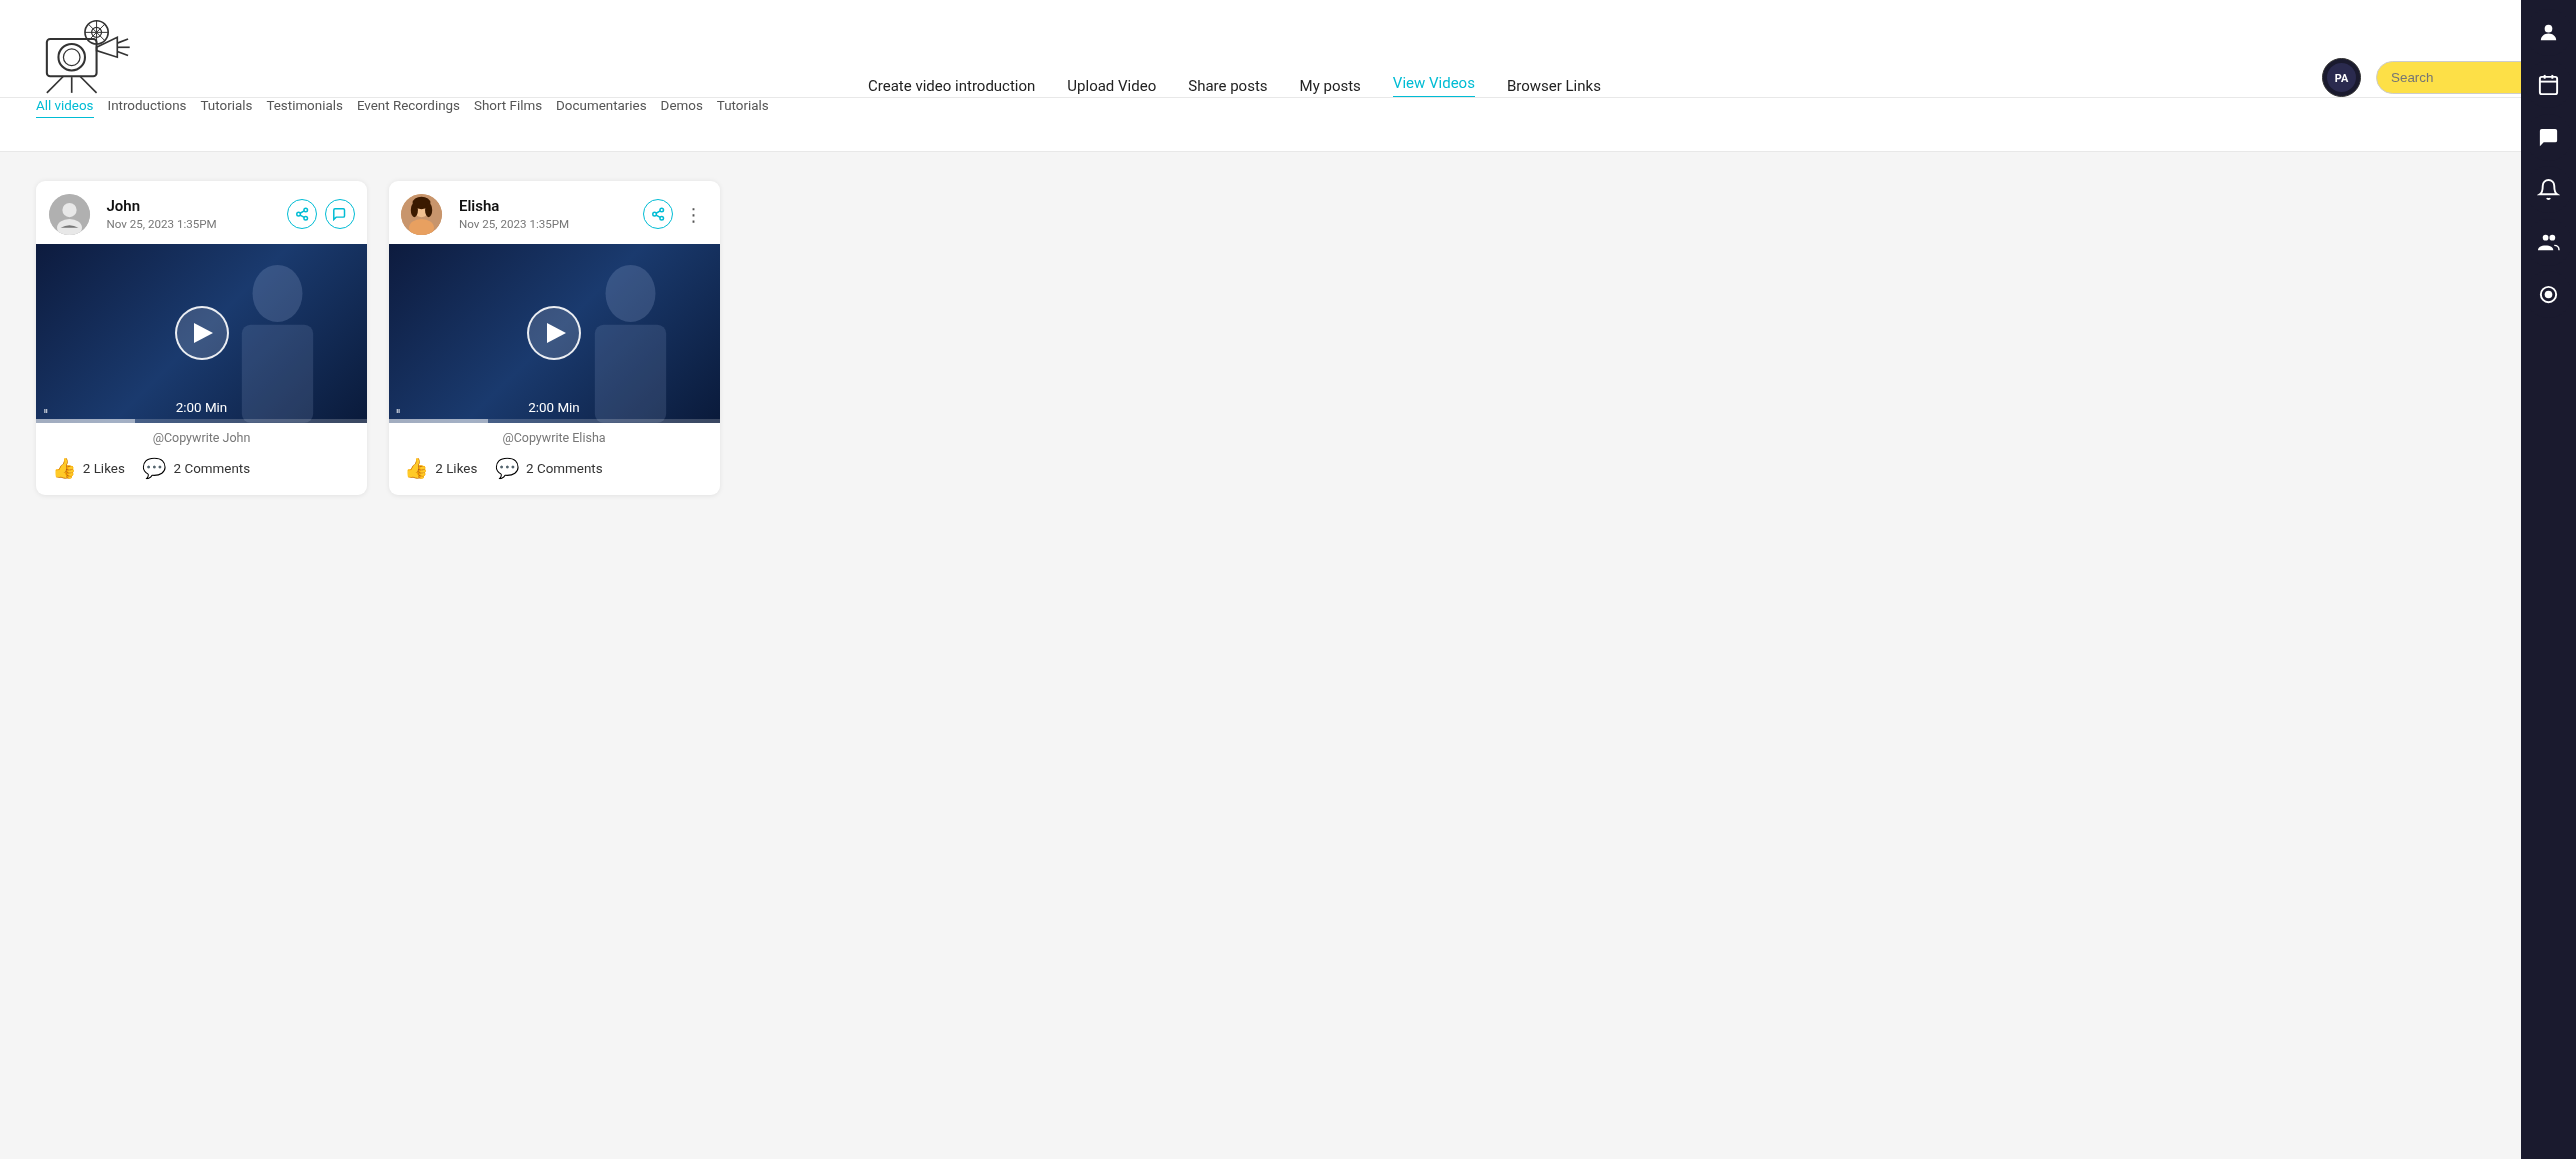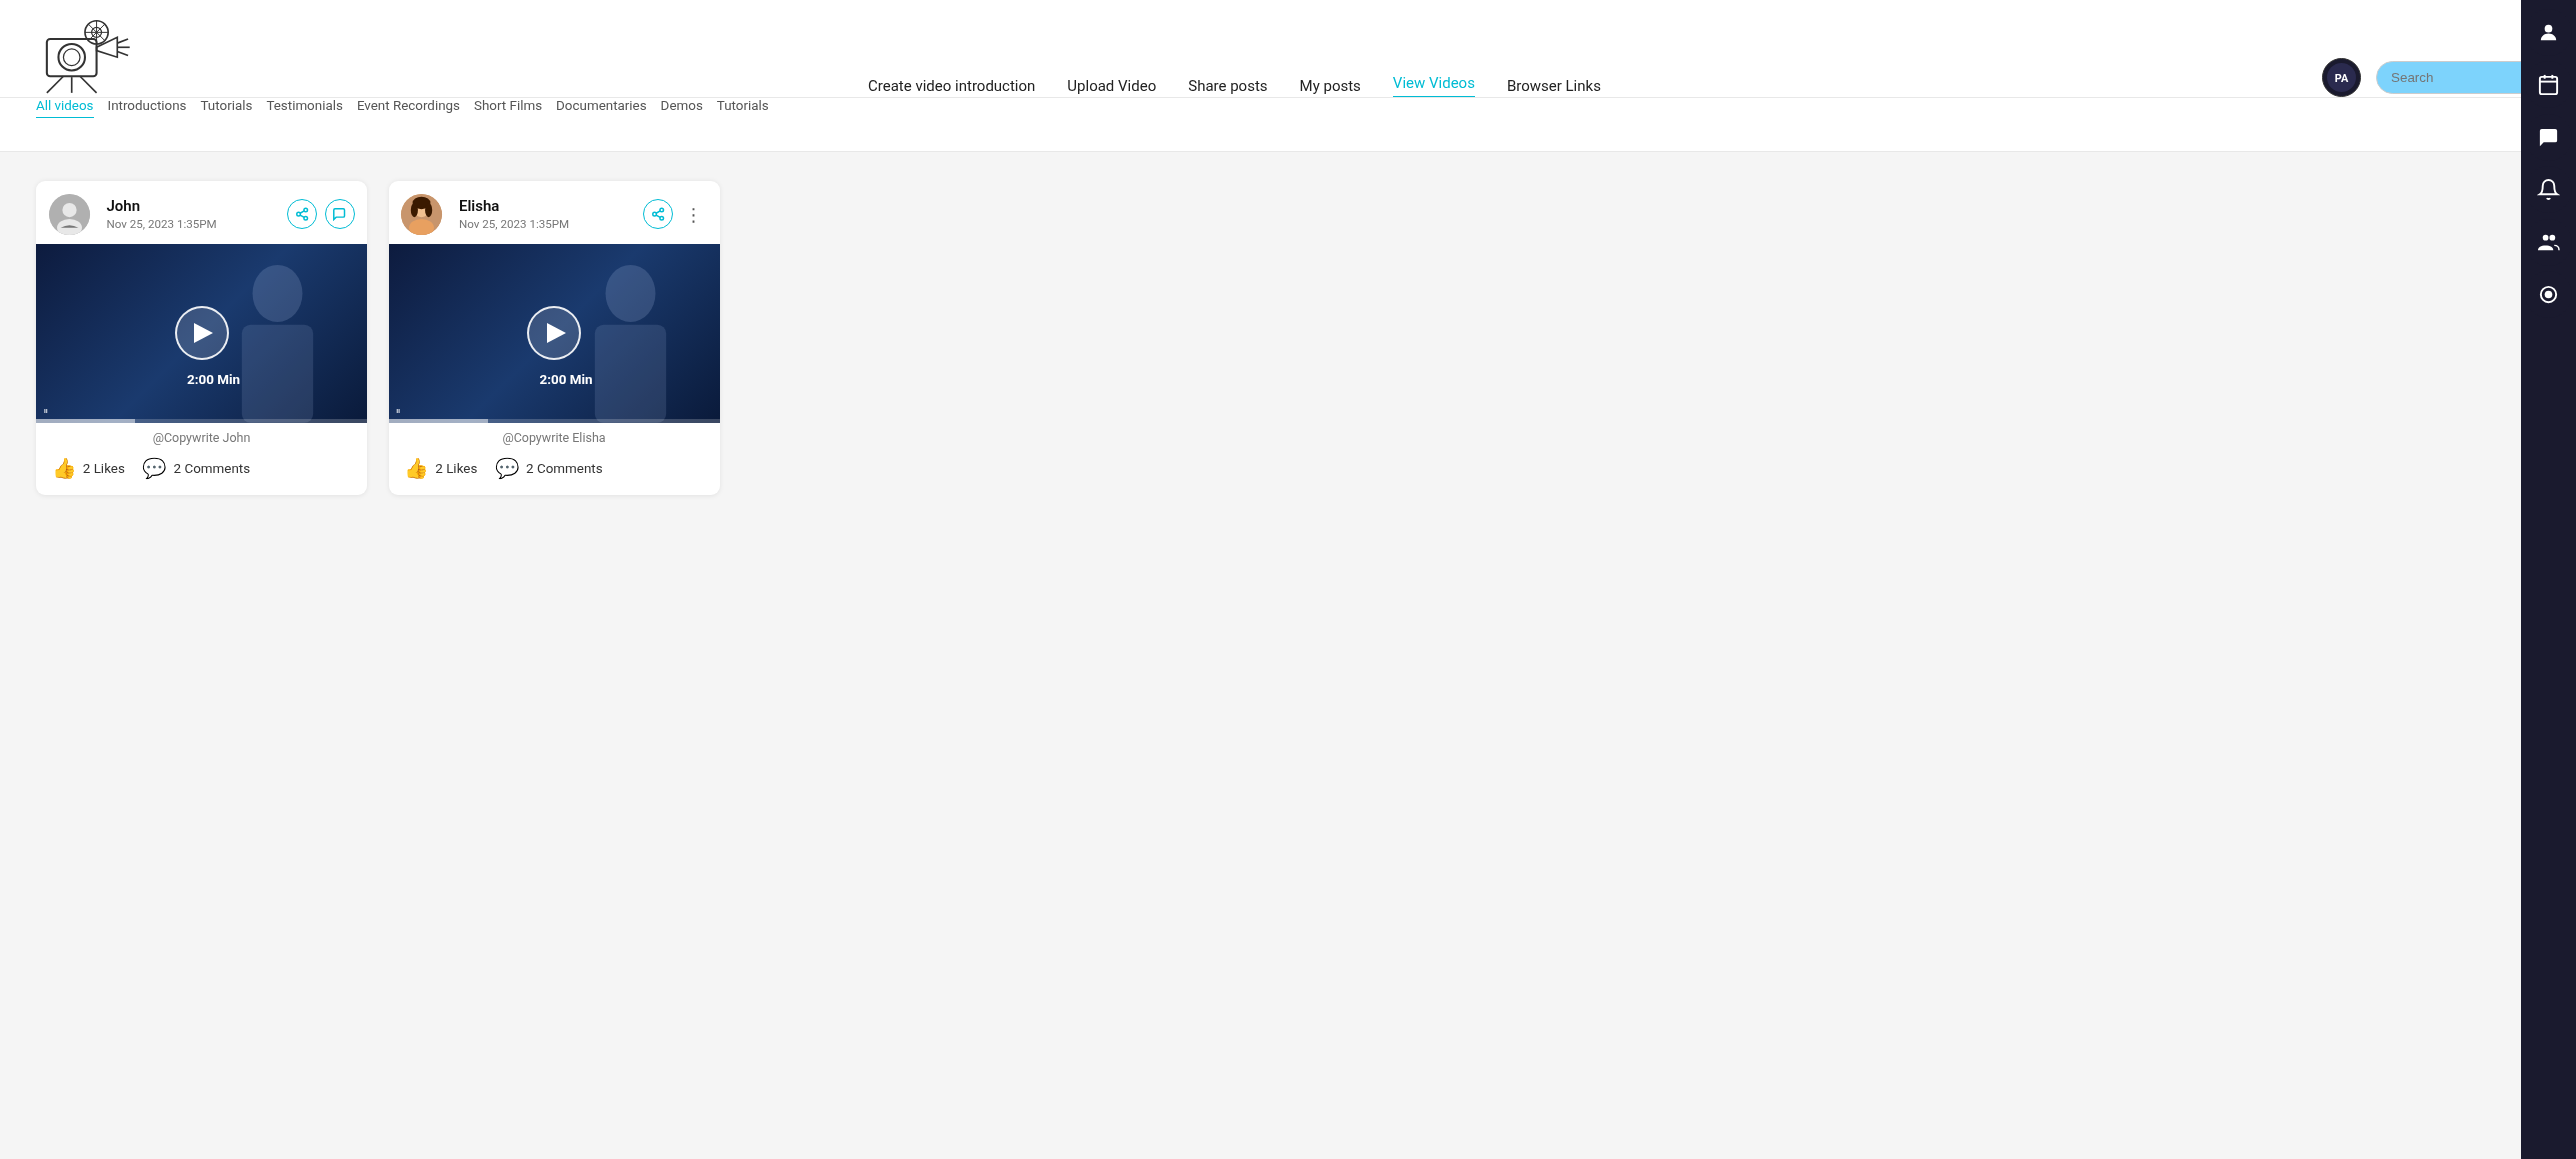--- a/index.html
+++ b/index.html
@@ -66,21 +66,21 @@
       cursor: pointer;
       overflow: hidden;
       border: 1.8px solid #333;
     }
     .search-box {
       display: flex;
       align-items: center;
       border: 0.9px solid #ccc;
       border-radius: 21.5px;
       padding: 7.2px 14.3px;
-      background: #7dd3fc;
+      background: #fde047;
       gap: 7.2px;
       cursor: text;
     }
     .search-box input {
       border: none;
       outline: none;
       font-size: 13.4px;
       width: 125px;
       background: transparent;
       color: #555;
@@ -247,28 +247,27 @@
     .play-triangle {
       width: 0;
       height: 0;
       border-top: 10.7px solid transparent;
       border-bottom: 10.7px solid transparent;
       border-left: 19.7px solid white;
       margin-left: 4.5px;
     }
     .video-duration {
       position: absolute;
-      bottom: 36px;
+      bottom: 8px;
       left: 50%;
       transform: translateX(-50%);
       color: #fff;
       font-size: 13.4px;
-      font-weight: 700;
+      font-weight: 400;
       z-index: 2;
-      margin-left: 12px;
     }
     .video-progress {
       position: absolute;
       bottom: 0;
       left: 0;
       right: 0;
       height: 3.6px;
       background: rgba(255,255,255,0.2);
     }
     .video-progress-bar {

